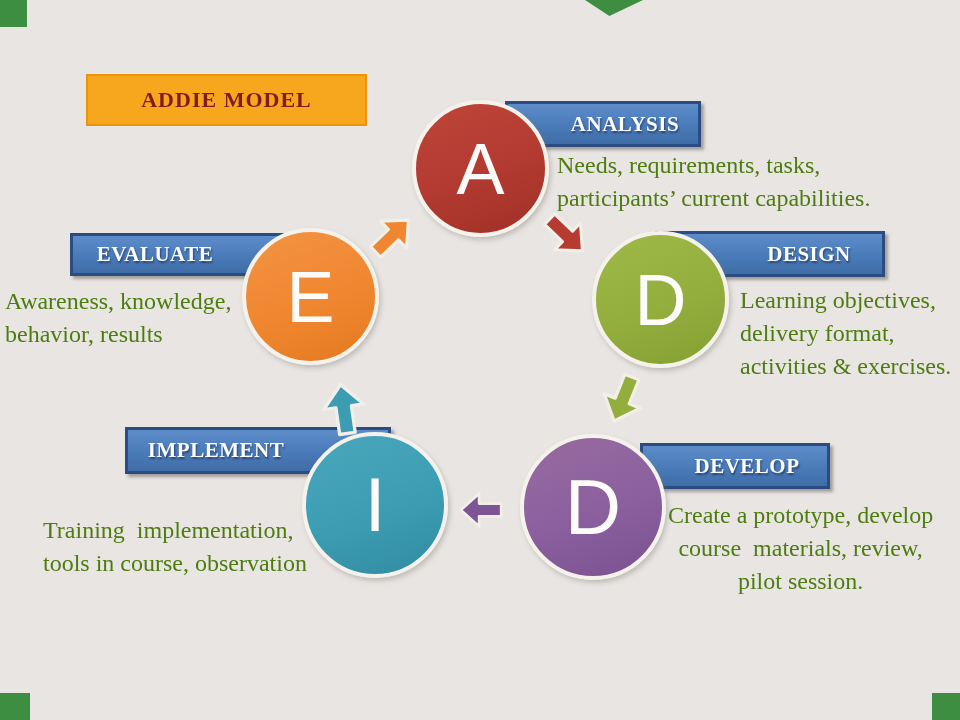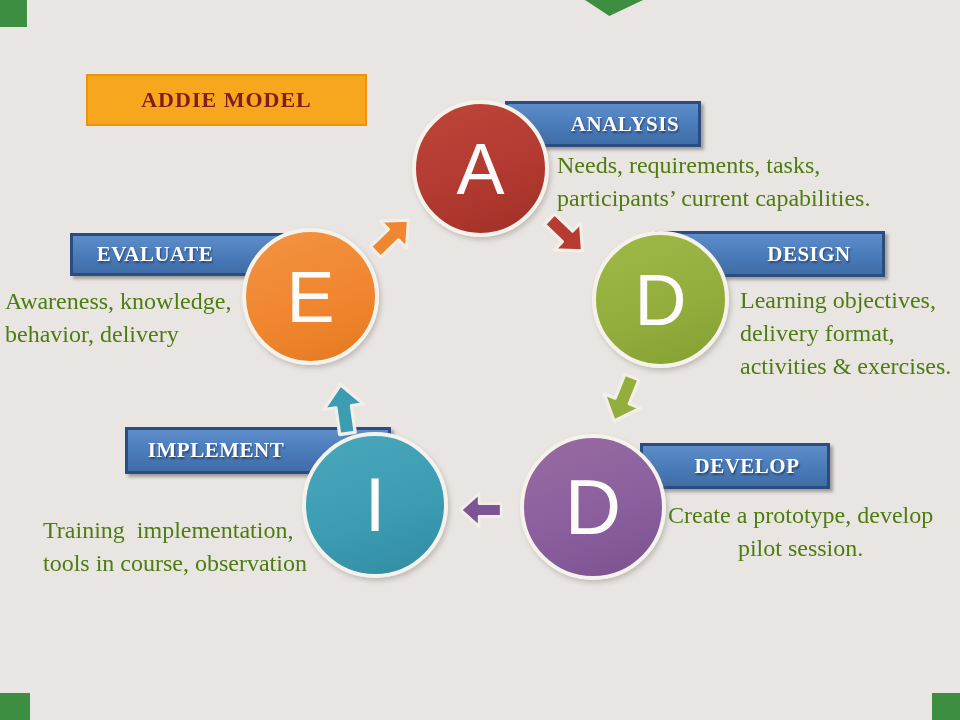--- a/index.html
+++ b/index.html
@@ -136,24 +136,25 @@
     <div class="line">Needs, requirements, tasks,</div>
     <div class="line">participants’ current capabilities.</div>
   </div>
   <div class="desc desc-design">
     <div class="line">Learning objectives,</div>
     <div class="line">delivery format,</div>
     <div class="line">activities &amp; exercises.</div>
   </div>
   <div class="desc desc-develop">
     <div class="line">Create a prototype, develop</div>
+    <div class="line">course  materials, review,</div>
     <div class="line">pilot session.</div>
   </div>
   <div class="desc desc-implement">
     <div class="line">Training  implementation,</div>
     <div class="line">tools in course, observation</div>
   </div>
   <div class="desc desc-evaluate">
     <div class="line">Awareness, knowledge,</div>
-    <div class="line">behavior, delivery</div>
+    <div class="line">behavior, results</div>
   </div>
 
 </div>
 
 </body></html>

